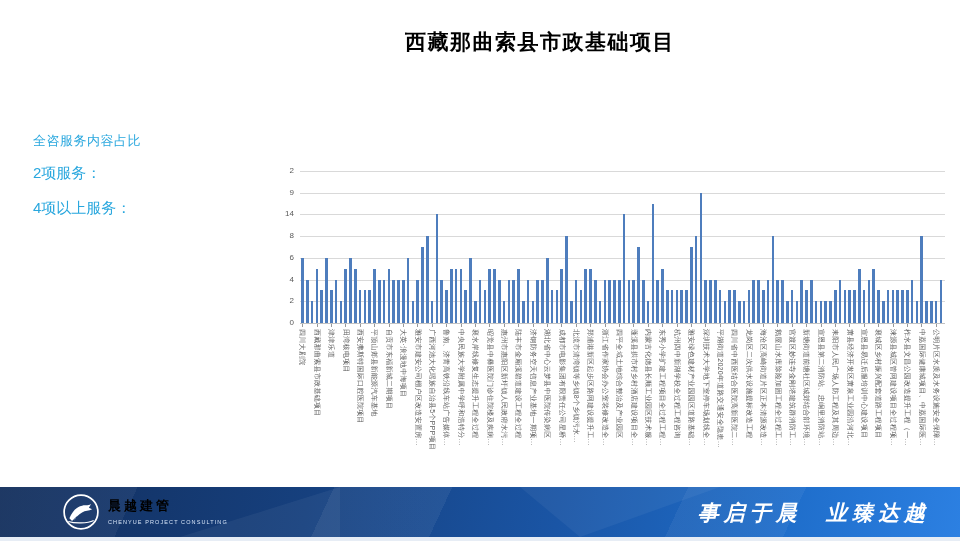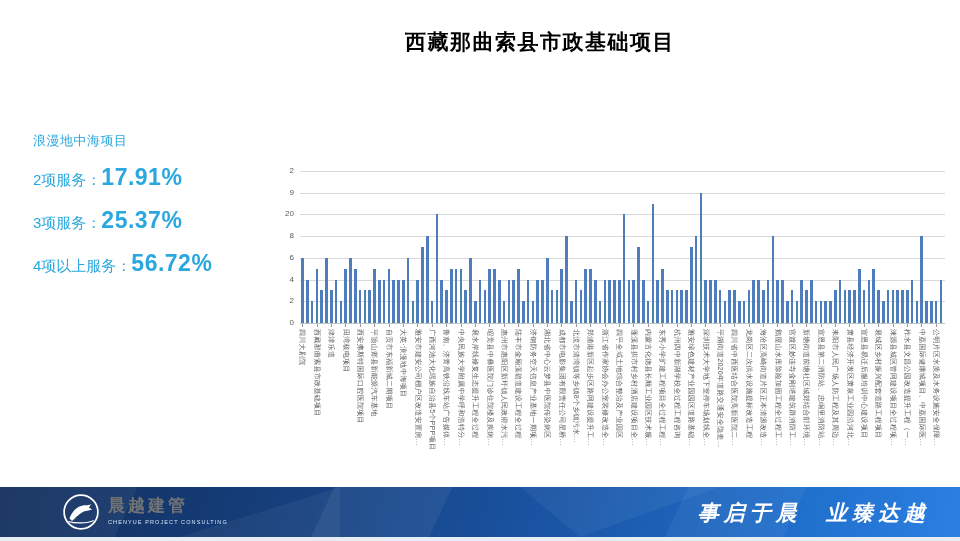--- a/index.html
+++ b/index.html
@@ -41,46 +41,40 @@
                       rgba(255,255,255,0.05) 70% 82%, rgba(255,255,255,0) 82%),
       linear-gradient(100deg, #122e5c 0%, #16407e 32%, #1a55a5 58%, #1f6ecb 82%, #2c80e2 100%);
   }
   .facet { position:absolute; background:rgba(255,255,255,0.05); }
   #facet1 { left:180px; top:0; width:160px; height:50px; clip-path:polygon(0 100%,100% 0,100% 100%); }
   #facet2 { left:520px; top:0; width:200px; height:50px; clip-path:polygon(0 0,100% 0,30% 100%); }
   #footer-strip { position:absolute; left:0; top:537px; width:960px; height:4px; background:#e7edf5; }
   #logo { position:absolute; left:62px; top:493px; display:flex; }
   #logo-circle { width:38px; height:38px; }
   #logo-textblock { margin-left:8px; padding-top:2px; }
-  #logo-text { color:#737373; font-size:17px; font-weight:bold; letter-spacing:3px; line-height:22px; }
+  #logo-text { color:#000000; font-size:13px; font-weight:bold; letter-spacing:3px; line-height:22px; }
   #logo-sub  { color:#d4e3f7; font-size:5.5px; letter-spacing:1.1px; margin-top:2px; }
   #slogan {
     position:absolute; right:30px; top:499px; color:#ffffff;
     font-family:"DejaVu Serif", serif; font-size:21px; font-weight:bold;
     letter-spacing:5px; word-spacing:12px; font-style:italic;
   }
 </style>
 </head>
 <body>
 
 <div id="title">西藏那曲索县市政基础项目</div>
 
 <div id="stats">
-  <div class="heading">浪漫地中海项目</div>
+  <div class="heading">全咨服务内容占比</div>
   <div class="stat-line">
     <span class="stat-label">2项服务：</span>
-    <span class="stat-value">17.91%</span>
-  </div>
-  <div class="stat-line">
-    <span class="stat-label">3项服务：</span>
-    <span class="stat-value">25.37%</span>
   </div>
   <div class="stat-line">
     <span class="stat-label">4项以上服务：</span>
-    <span class="stat-value">56.72%</span>
   </div>
 </div>
 
 <div id="chart">
   <div id="plot">
     <div class="baseline"></div>
   <div class="grid" style="top: 130.286px;"></div>
       <div class="grid" style="top: 108.571px;"></div>
       <div class="grid" style="top: 86.8571px;"></div>
       <div class="grid" style="top: 65.1429px;"></div>
@@ -220,21 +214,21 @@
       <div class="bar" style="left: 625.2px; height: 21.7143px; background: rgb(78, 125, 189);"></div>
       <div class="bar" style="left: 630px; height: 21.7143px; background: rgb(78, 125, 189);"></div>
       <div class="bar" style="left: 634.8px; height: 21.7143px; background: rgb(78, 125, 189);"></div>
       <div class="bar" style="left: 639.6px; height: 43.4286px; background: rgb(78, 125, 189);"></div>
     </div>
 <div class="ytick" style="top: 156px;">0</div>
     <div class="ytick" style="top: 134.286px;">2</div>
     <div class="ytick" style="top: 112.571px;">4</div>
     <div class="ytick" style="top: 90.8571px;">6</div>
     <div class="ytick" style="top: 69.1429px;">8</div>
-    <div class="ytick" style="top: 47.4286px;">20</div>
+    <div class="ytick" style="top: 47.4286px;">14</div>
     <div class="ytick" style="top: 25.7143px;">9</div>
     <div class="ytick" style="top: 4px;">2</div>
     <div class="xlabel" style="left: 34.4px; top: 167px;">四川大剧院</div>
     <div class="xtick" style="left: 30.2px;"></div>
     <div class="xlabel" style="left: 48.8px; top: 167px;">西藏那曲索县市政基础项目</div>
     <div class="xtick" style="left: 44.6px;"></div>
     <div class="xlabel" style="left: 63.2px; top: 167px;">津津乐道</div>
     <div class="xtick" style="left: 59px;"></div>
     <div class="xlabel" style="left: 77.6px; top: 167px;">田湾核电项目</div>
     <div class="xtick" style="left: 73.4px;"></div>

